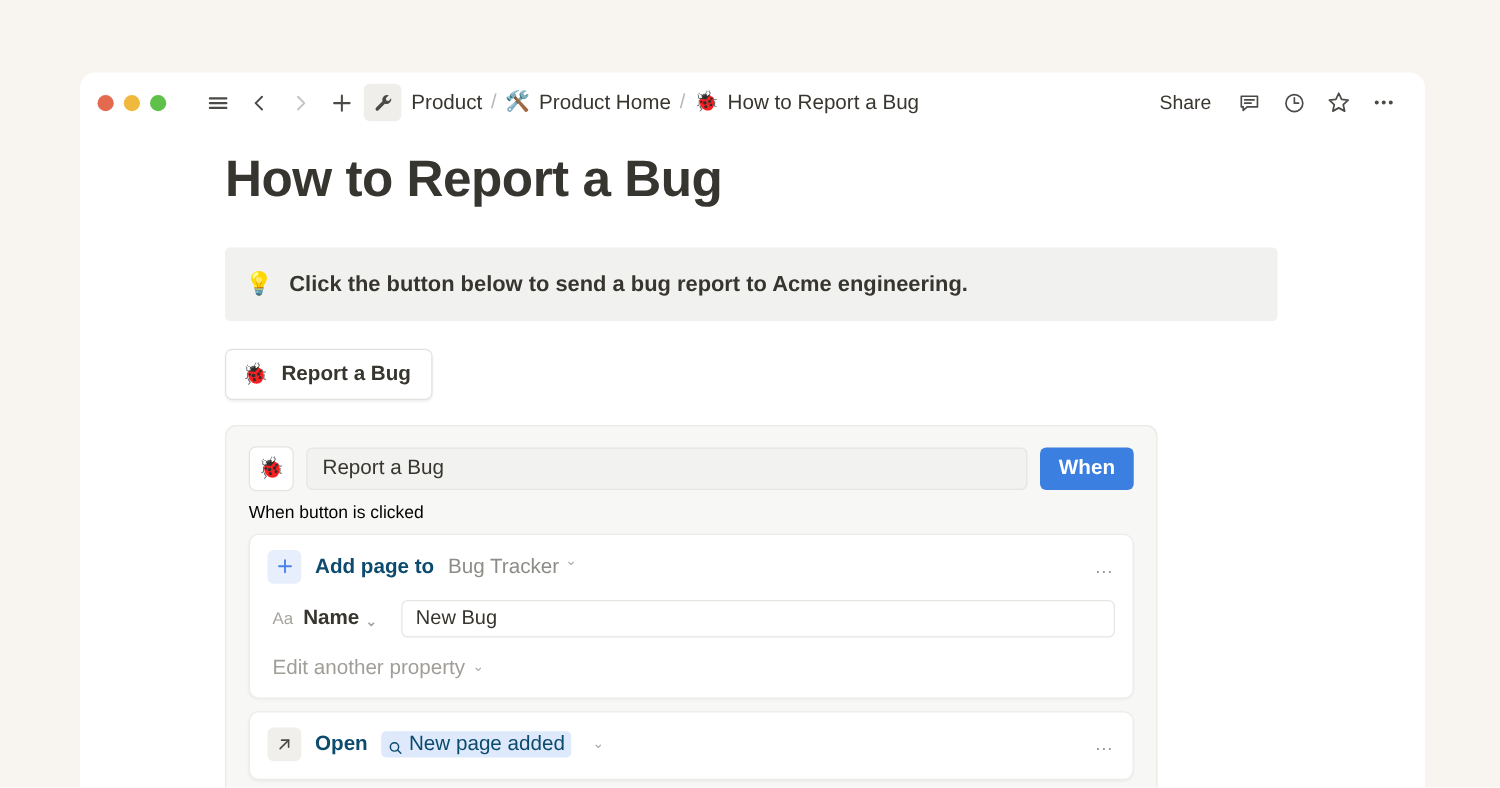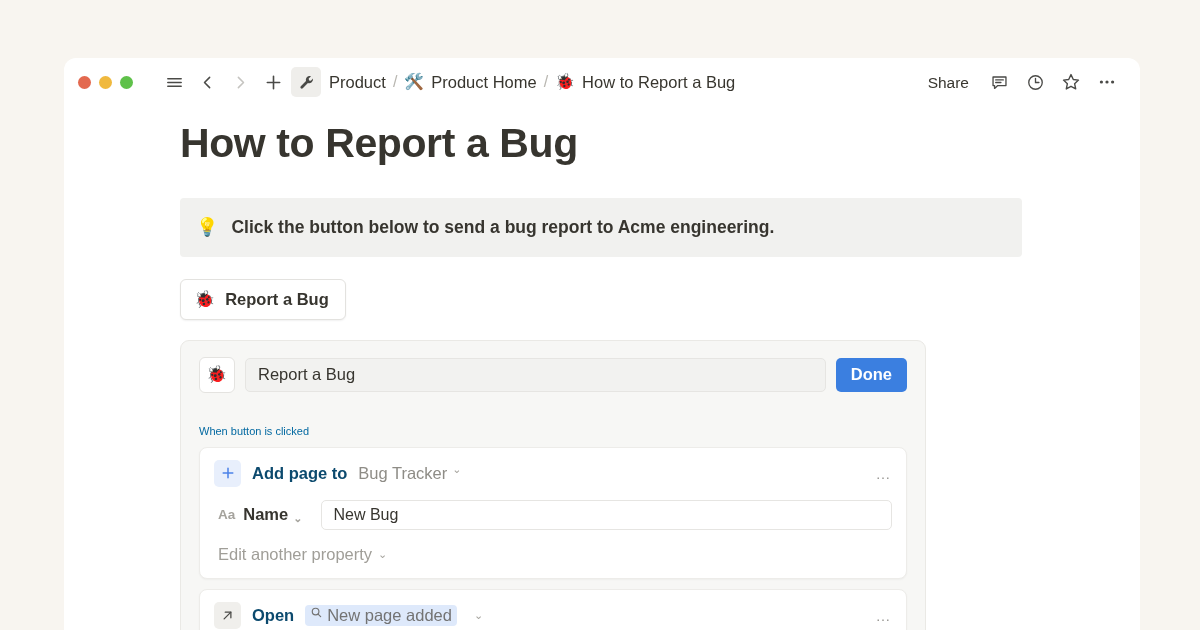--- a/index.html
+++ b/index.html
@@ -193,23 +193,23 @@
     background: #3B7FE0;
     border-radius: 5px;
     color: #ffffff;
     font-size: 16.5px;
     font-weight: 700;
     display: flex;
     align-items: center;
     padding: 0 15px;
   }
   .when-label {
-    margin-top: 32px;
-    font-size: 11px;
-    color: #0369a1;
+    margin-top: 8px;
+    font-size: 14px;
+    color: #000000;
   }
 
   .step-card {
     margin-top: 10px;
     background: #ffffff;
     border: 1px solid #EDECE9;
     border-radius: 8px;
     padding: 12px 14px 14px 14px;
     box-shadow: 0 1px 2px rgba(15,15,15,0.04);
   }
@@ -251,21 +251,21 @@
   .prop-row {
     margin-top: 13px;
     display: flex;
     align-items: center;
     gap: 8px;
     padding-left: 4px;
   }
   .aa {
     font-size: 13.5px;
     color: #A5A39D;
-    font-weight: 700;
+    font-weight: 400;
   }
   .prop-name {
     font-size: 16.5px;
     font-weight: 600;
     color: #37352F;
     display: flex;
     align-items: flex-end;
     gap: 5px;
   }
   .prop-input {
@@ -287,26 +287,26 @@
     padding-left: 4px;
     font-size: 16.5px;
     color: #A09E98;
     display: flex;
     align-items: center;
     gap: 6px;
   }
 
   .pill {
     display: inline-flex;
-    align-items: flex-start;
+    align-items: flex-end;
     gap: 4px;
     background: #DEE9FB;
     border-radius: 4px;
     padding: 1px 5px;
-    color: #737373;
+    color: #0c4a6e;
     font-size: 16.5px;
   }
   .chev { color: #A5A39D; font-size: 11px; line-height: 1; }
   svg { display: block; }
 </style>
 </head>
 <body>
 
 <div class="window">
 
@@ -409,21 +409,21 @@
     <div class="editor">
 
       <div class="editor-head">
         <div class="emoji-box">
           <span>🐞</span>
         </div>
         <div class="name-input">
           <span>Report a Bug</span>
         </div>
         <div class="done-btn">
-          <span>Done</span>
+          <span>When</span>
         </div>
       </div>
 
       <div class="when-label">When button is clicked</div>
 
       <div class="step-card">
         <div class="step-head">
           <div class="sq-icon blue">
             <svg width="16" height="16" viewBox="0 0 20 20" fill="none" stroke="currentColor" stroke-width="1.9" stroke-linecap="round">
               <path d="M10 4v12M4 10h12"></path>

